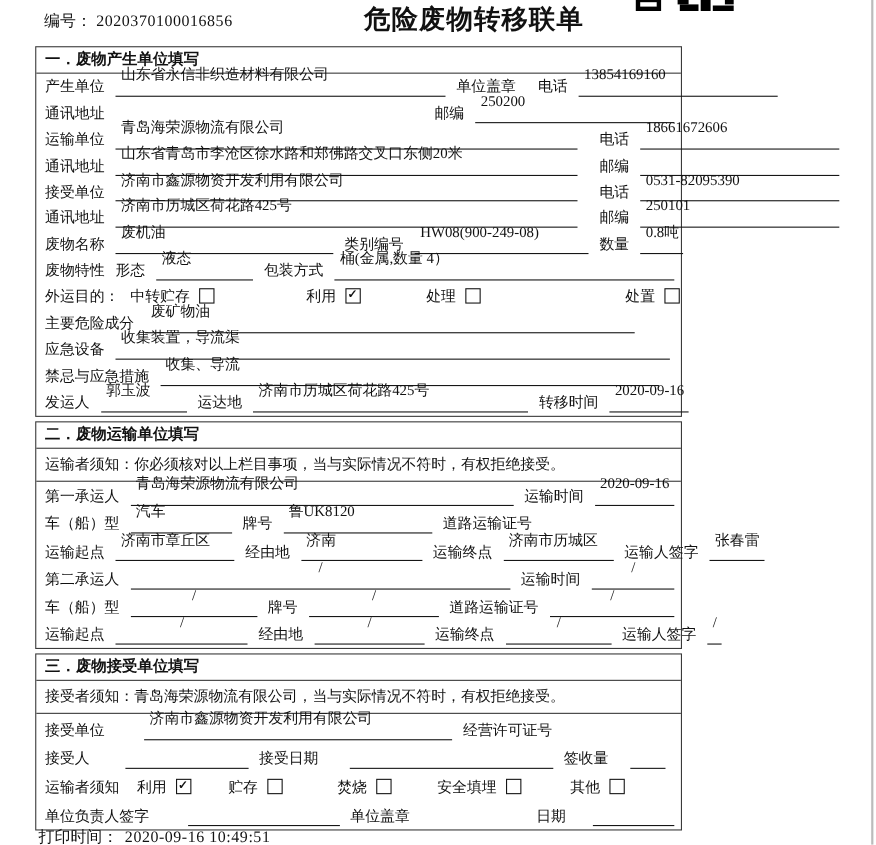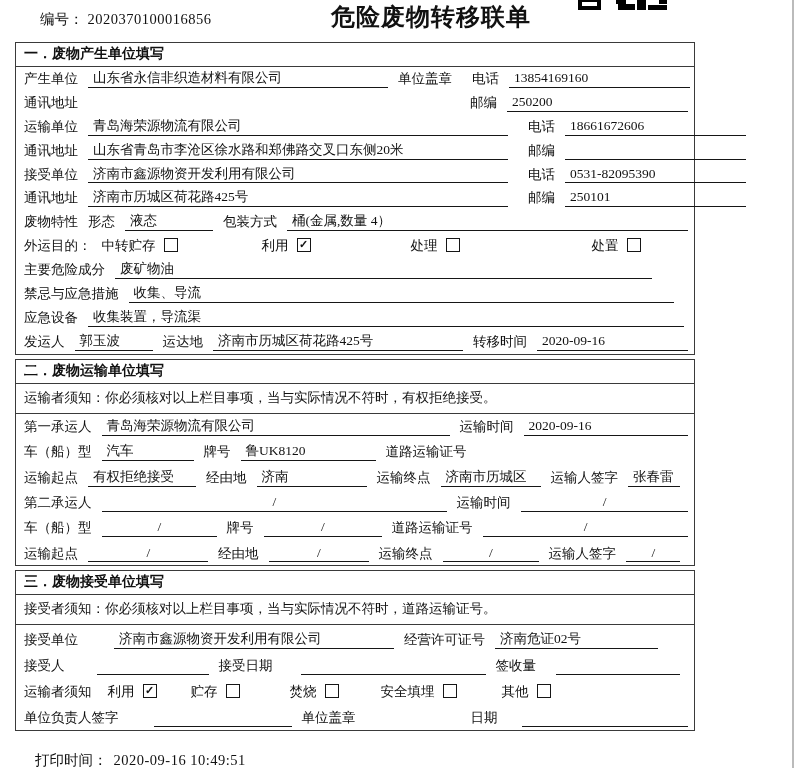--- a/index.html
+++ b/index.html
@@ -18,37 +18,37 @@
   .qr{position:absolute;left:578px;top:0;width:92px;height:11px;}
   .qr i{position:absolute;background:#000;}
   .qr .q1{left:0;top:-2px;width:23px;height:12px;background:#fff;border:4px solid #000;box-sizing:border-box;}
   .qr .q2{left:38px;top:0;width:10px;height:4px;}
   .qr .q3{left:40px;top:4px;width:17px;height:6px;}
   .qr .q4{left:59px;top:0;width:9px;height:10px;}
   .qr .q5{left:70px;top:5px;width:19px;height:5px;}
   .qr .q6{left:81px;top:0;width:8px;height:4px;}
   .right-edge{position:absolute;right:2px;top:0;width:2px;height:768px;background:#bbb;}
   
-  #form-root{position:absolute;left:15px;top:42px;width:680px;}
+  #form-root{position:absolute;left:32px;top:42px;width:588px;}
   .section{border:1.5px solid #3a3a3a;margin-bottom:4px;background:#fff;box-sizing:border-box;}
   .sec-title{
     font-family:"Liberation Sans","DejaVu Sans",sans-serif;font-weight:700;font-size:14px;
     padding:2px 8px 3px;border-bottom:1.5px solid #3a3a3a;white-space:nowrap;
   }
   .note{font-size:13.5px;padding:5px 8px 6px;border-bottom:1.5px solid #3a3a3a;white-space:nowrap;}
   .row{display:flex;align-items:flex-end;padding:0 6px 3px 8px;box-sizing:border-box;}
   .s1 .row{height:23.9px;}
   .s2 .row{height:25.3px;}
   .s3 .row{height:26.2px;}
   .row>*{margin-left:10px;flex-shrink:0;}
   .row>*:first-child{margin-left:0;}
   .lbl{white-space:nowrap;font-size:13.5px;line-height:1.25;}
   .fld{
     border-bottom:1px solid #161616;font-size:13.5px;white-space:nowrap;
-    padding:0 4px 0 5px;box-sizing:border-box;line-height:1.25;overflow:visible;margin-top:36px;
+    padding:0 4px 10px 5px;box-sizing:border-box;line-height:1.25;overflow:visible;margin-top:36px;
   }
   .fld.grow{flex-grow:1;flex-shrink:1;}
   .fld.ctr{text-align:center;}
   .sp{flex-grow:1;}
   .cbg{display:flex;align-items:flex-start;white-space:nowrap;font-size:13.5px;padding-bottom:1px;line-height:1.2;}
   .cbx{
     width:12px;height:12px;margin-left:8px;border:1.5px solid #161616;
     display:inline-flex;align-items:center;justify-content:center;
     font-size:11px;font-weight:700;line-height:1;flex:none;
   }
@@ -112,56 +112,64 @@
         <span class="fld" style="width: 181px;">0531-82095390</span>
       </div>
       <div class="row">
         <span class="lbl">通讯地址</span>
         <span class="fld" style="width: 420px;">济南市历城区荷花路425号</span>
         <span class="sp"></span>
         <span class="lbl">邮编</span>
         <span class="fld" style="width: 181px;">250101</span>
       </div>
       <div class="row">
+        <span class="lbl">废物名称</span>
+        <span class="fld" style="width: 198px;">废机油</span>
+        <span class="lbl">类别编号</span>
+        <span class="fld" style="width: 158px;">HW08(900-249-08)</span>
+        <span class="lbl">数量</span>
+        <span class="fld grow">0.8吨</span>
+      </div>
+      <div class="row">
         <span class="lbl">废物特性</span>
         <span class="lbl">形态</span>
         <span class="fld" style="width: 88px;">液态</span>
         <span class="lbl">包装方式</span>
         <span class="fld grow">桶(金属,数量 4）</span>
       </div>
       <div class="row">
         <span class="lbl">外运目的：</span>
         <span class="cbg">
           <span class="cbl">中转贮存</span>
           <span class="cbx"></span>
         </span>
         <span class="cbg" style="margin-left: 84px;">
           <span class="cbl">利用</span>
           <span class="cbx">✓</span>
         </span>
-        <span class="cbg" style="margin-left: 100px;">
+        <span class="cbg" style="margin-left: 60px;">
           <span class="cbl">处理</span>
           <span class="cbx"></span>
         </span>
         <span class="cbg" style="margin-left: 132px;">
           <span class="cbl">处置</span>
           <span class="cbx"></span>
         </span>
       </div>
       <div class="row">
         <span class="lbl">主要危险成分</span>
         <span class="fld grow" style="margin-right: 36px;">废矿物油</span>
       </div>
       <div class="row">
+        <span class="lbl">应急设备</span>
+        <span class="fld grow" style="margin-right: 4px;">收集装置，导流渠</span>
+      </div>
+      <div class="row">
         <span class="lbl">禁忌与应急措施</span>
         <span class="fld grow" style="margin-right: 14px;">收集、导流</span>
-      </div>
-      <div class="row">
-        <span class="lbl">应急设备</span>
-        <span class="fld grow" style="margin-right: 4px;">收集装置，导流渠</span>
       </div>
       <div class="row">
         <span class="lbl">发运人</span>
         <span class="fld" style="width: 78px;">郭玉波</span>
         <span class="lbl">运达地</span>
         <span class="fld" style="width: 250px;">济南市历城区荷花路425号</span>
         <span class="lbl">转移时间</span>
         <span class="fld grow">2020-09-16</span>
       </div>
     </div>
@@ -176,21 +184,21 @@
       </div>
       <div class="row">
         <span class="lbl">车（船）型</span>
         <span class="fld" style="width: 92px;">汽车</span>
         <span class="lbl">牌号</span>
         <span class="fld" style="width: 135px;">鲁UK8120</span>
         <span class="lbl">道路运输证号</span>
       </div>
       <div class="row">
         <span class="lbl">运输起点</span>
-        <span class="fld" style="width: 108px;">有权拒绝接受</span>
+        <span class="fld" style="width: 108px;">济南市章丘区</span>
         <span class="lbl">经由地</span>
         <span class="fld" style="width: 110px;">济南</span>
         <span class="lbl">运输终点</span>
         <span class="fld" style="width: 100px;">济南市历城区</span>
         <span class="lbl">运输人签字</span>
         <span class="fld grow" style="margin-right: 8px;">张春雷</span>
       </div>
       <div class="row">
         <span class="lbl">第二承运人</span>
         <span class="fld ctr" style="width: 345px;">/</span>
@@ -211,26 +219,25 @@
         <span class="lbl">经由地</span>
         <span class="fld ctr" style="width: 100px;">/</span>
         <span class="lbl">运输终点</span>
         <span class="fld ctr" style="width: 96px;">/</span>
         <span class="lbl">运输人签字</span>
         <span class="fld grow ctr" style="margin-right: 8px;">/</span>
       </div>
     </div>
     <div class="section s3">
       <div class="sec-title">三．废物接受单位填写</div>
-      <div class="note">接受者须知：你必须核对以上栏目事项，当与实际情况不符时，道路运输证号。</div>
+      <div class="note">接受者须知：青岛海荣源物流有限公司，当与实际情况不符时，有权拒绝接受。</div>
       <div class="row">
         <span class="lbl">接受单位</span>
         <span class="fld" style="width: 280px; margin-left: 36px;">济南市鑫源物资开发利用有限公司</span>
         <span class="lbl">经营许可证号</span>
-        <span class="fld grow" style="margin-right: 30px;">济南危证02号</span>
       </div>
       <div class="row">
         <span class="lbl">接受人</span>
         <span class="fld" style="width: 112px; margin-left: 32px;"></span>
         <span class="lbl">接受日期</span>
         <span class="fld" style="width: 185px; margin-left: 28px;"></span>
         <span class="lbl">签收量</span>
         <span class="fld grow" style="margin-right: 8px; margin-left: 20px;"></span>
       </div>
       <div class="row">

